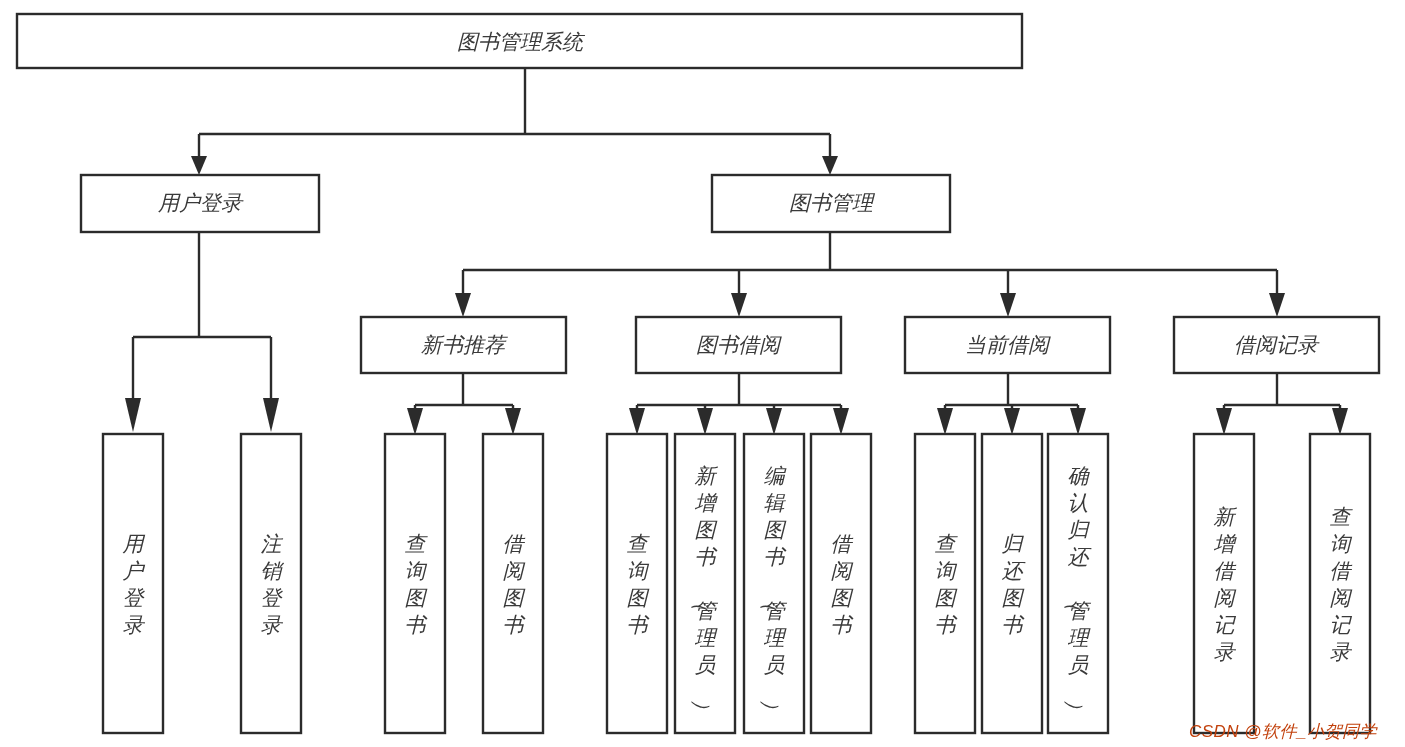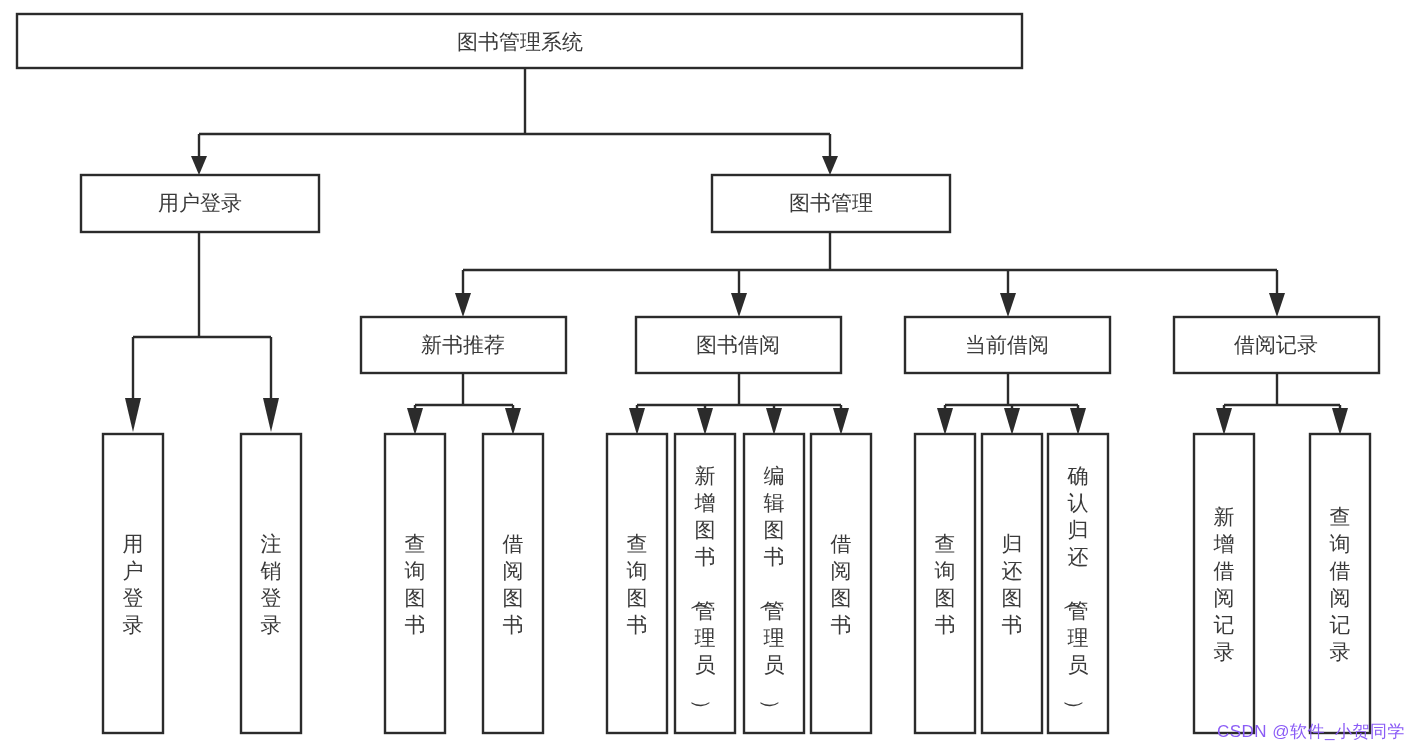--- a/index.html
+++ b/index.html
@@ -11,20 +11,21 @@
     width: 1405px;
     height: 747px;
     font-family: "Liberation Sans", "DejaVu Sans", sans-serif;
     overflow: hidden;
   }
   #diagram-root {
     position: relative;
     width: 1405px;
     height: 747px;
     background: #ffffff;
+    font-style: italic;
   }
   svg.diagram-canvas {
     position: absolute;
     top: 0;
     left: 0;
     width: 1405px;
     height: 747px;
     display: block;
   }
   .node-box {
@@ -50,25 +51,25 @@
     dominant-baseline: middle;
   }
   .node-label-v {
     font-family: "Liberation Sans", "DejaVu Sans", sans-serif;
     font-size: 21px;
     fill: #3a3a3a;
     text-anchor: middle;
   }
   .watermark {
     position: absolute;
-    right: 0;
+    right: 28px;
     bottom: 4px;
     font-family: "Liberation Sans", "DejaVu Sans", sans-serif;
     font-size: 17px;
-    color: #8b5cf6;
+    color: #c2410c;
     white-space: nowrap;
     letter-spacing: 0.5px;
   }
 </style>
 </head>
 <body>
 
 <div id="diagram-root">
 
   <svg class="diagram-canvas" viewBox="0 0 1405 747" xmlns="http://www.w3.org/2000/svg">

